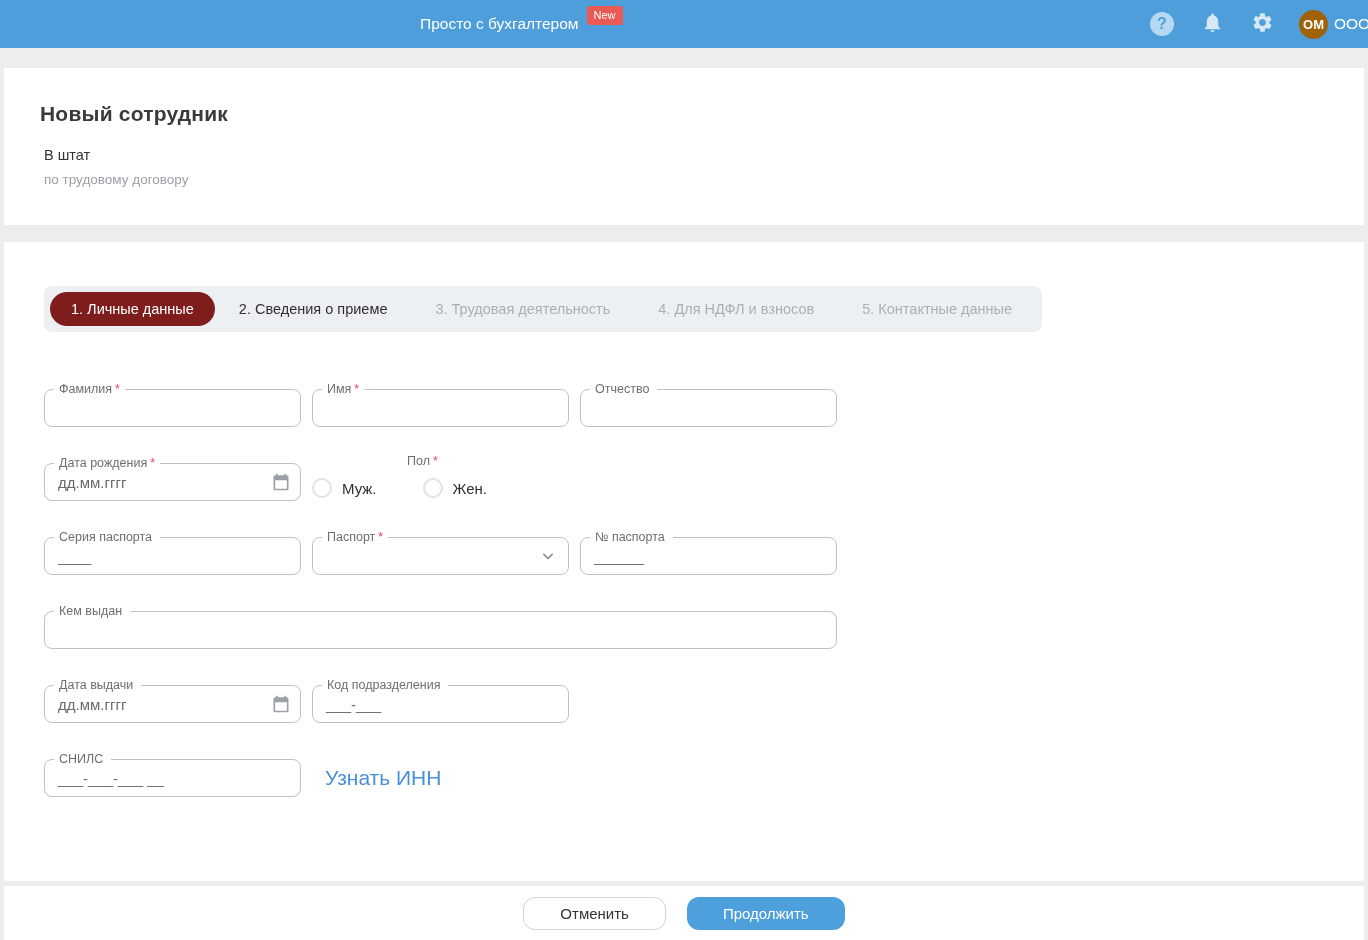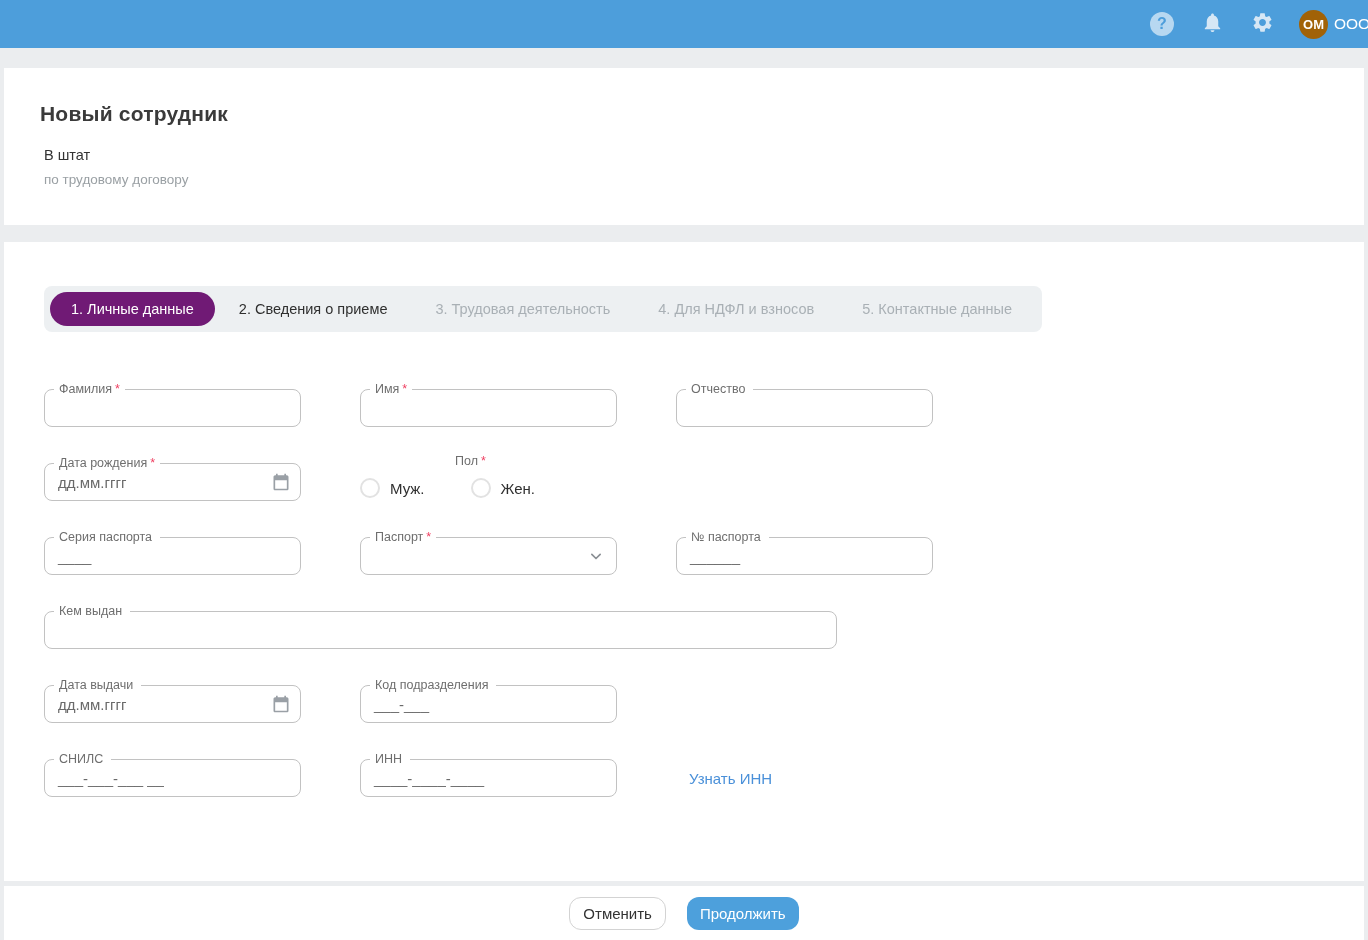--- a/index.html
+++ b/index.html
@@ -46,27 +46,27 @@
   .subtitle-note { font-size:13.5px; color:#9aa0a4; margin:9px 0 0 4px; }
 
   .panel-main { margin-top:17px; height:639px; padding:44px 0 0 40px; }
 
   
   .tabbar {
     display:inline-flex; align-items:center; background:#edf0f2; border-radius:8px;
     height:46px; padding:0 6px;
   }
   .tab { font-size:14.5px; padding:9px 24px; border-radius:18px; white-space:nowrap; cursor:pointer; }
-  .tab.active { background:#701a75; color:#fff; padding:9px 21px; }
+  .tab.active { background:#7f1d1d; color:#fff; padding:9px 21px; }
   .tab.enabled { color:#2f2f2f; }
   .tab.disabled { color:#a9b0b5; cursor:default; }
 
   
   .form { margin-top:57px; }
-  .form-row { display:flex; margin-bottom:36px;gap:48px; }
+  .form-row { display:flex; margin-bottom:36px; }
   .tf {
     position:relative; background:#fff; border:1px solid #c2c2c2; border-radius:8px;
     height:38px; width:257px; margin-right:11px;
   }
   .tf.wide { width:793px; }
   .tf-label {
     position:absolute; top:-9px; left:9px; background:#fff; padding:0 5px;
     font-size:12.5px; color:#6e6e6e; line-height:17px; white-space:nowrap;
   }
   .req { color:#ef3e60; margin-left:3px; }
@@ -79,36 +79,40 @@
 
   .gender-block { margin-left:0; padding-top:0; margin-top:-9px;text-align:center; }
   .gender-label { font-size:12.5px; color:#6e6e6e; }
   .gender-options { display:flex; align-items:center; margin-top:10px; }
   .radio-opt { display:flex; align-items:center; margin-right:46px; cursor:pointer; }
   .radio-circle {
     width:20px; height:20px; border-radius:50%; border:2px solid #e2e2e2; background:#fff;
   }
   .radio-text { font-size:15px; color:#2f2f2f; margin-left:10px; }
 
-  .inline-link { font-size:15px; color:#4a90d9; align-self:center; margin-left:13px; cursor:pointer; text-decoration:none; }
+  .inline-link { font-size:21px; color:#4a90d9; align-self:center; margin-left:13px; cursor:pointer; text-decoration:none; }
 
   
   .footer {
     margin-top:5px; height:54px; display:flex; align-items:center; justify-content:center;
   }
-  .btn { font-size:15px; border-radius:12px; height:33px; padding:0 13px; cursor:pointer; font-family:"Liberation Sans", sans-serif; }
+  .btn { font-size:15px; border-radius:12px; height:33px; padding:0 36px; cursor:pointer; font-family:"Liberation Sans", sans-serif; }
   .btn-secondary { background:#fff; border:1px solid #d3d3d3; color:#333; margin-right:21px; }
   .btn-primary { background:#4da0dc; border:none; color:#fff;text-align:center; }
 </style>
 </head>
 <body>
 
 <div class="page">
 
   <div class="topbar">
+    <div class="topbar-title-wrap">
+      <span class="topbar-title">Просто с бухгалтером</span>
+      <span class="new-badge">New</span>
+    </div>
     <div class="topbar-right">
       <div class="hicon">
         <span class="help-circle">?</span>
       </div>
       <div class="hicon">
         <span>
           <svg viewBox="0 0 24 24" width="23" height="23">
               <path fill="#d6e7f5" d="M12 22c1.1 0 2-.9 2-2h-4c0 1.1.9 2 2 2zm6-6v-5c0-3.07-1.64-5.64-4.5-6.32V4c0-.83-.67-1.5-1.5-1.5s-1.5.67-1.5 1.5v.68C7.63 5.36 6 7.92 6 11v5l-2 2v1h16v-1l-2-2z"></path>
             </svg>
         </span>
@@ -226,24 +230,20 @@
           <label class="tf-label"><span>Код подразделения</span><span class="req"></span></label>
           <div class="tf-ph">___-___</div>
         </div>
       </div>
 
       <div class="form-row">
         <div class="tf">
           <label class="tf-label"><span>СНИЛС</span><span class="req"></span></label>
           <div class="tf-ph">___-___-___ __</div>
         </div>
-        <div class="tf">
-          <label class="tf-label"><span>ИНН</span><span class="req"></span></label>
-          <div class="tf-ph">____-____-____</div>
-        </div>
         <a class="inline-link">Узнать ИНН</a>
       </div>
 
     </div>
   </div>
 
   <div class="panel footer">
     <button class="btn btn-secondary">Отменить</button>
     <button class="btn btn-primary">Продолжить</button>
   </div>

